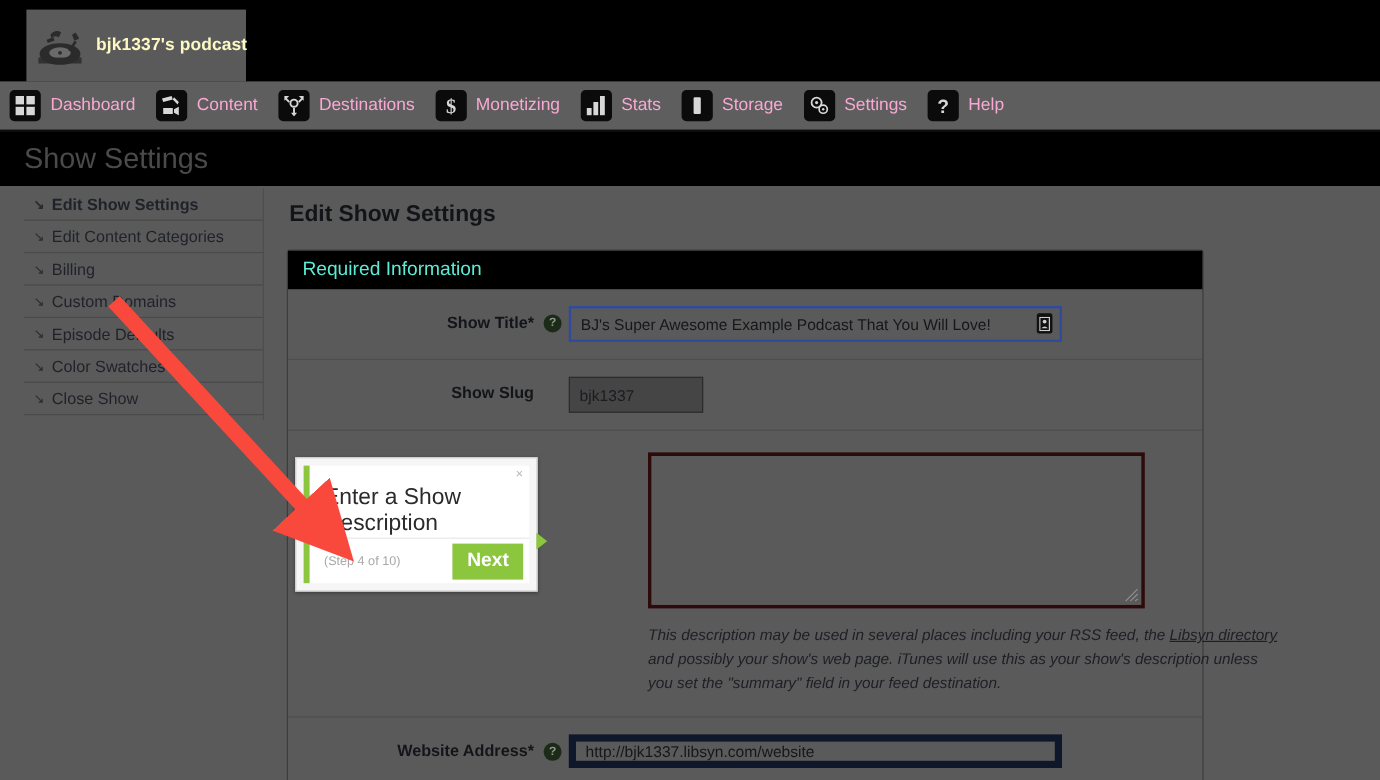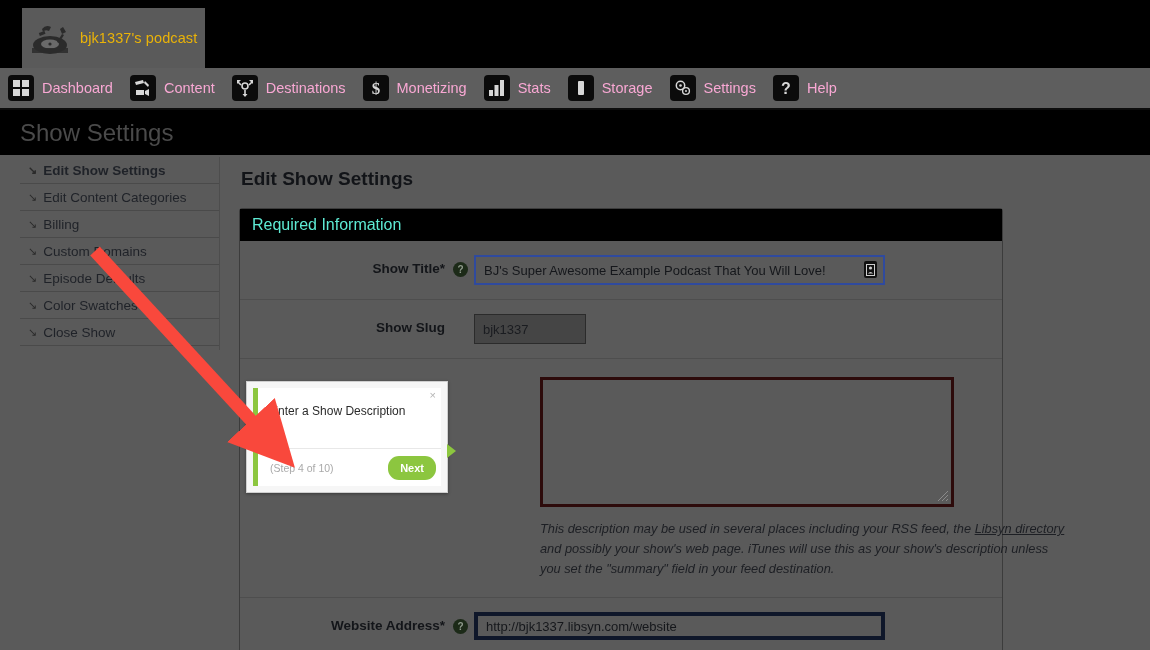--- a/index.html
+++ b/index.html
@@ -30,24 +30,25 @@
   }
   .brand-logo {
     width: 50px; height: 46px;
     margin-left: 4px;
     position: relative;
     flex: none;
   }
   .brand-logo svg { display:block; }
   .brand-title {
     font-size: 14.5px;
-    color: #eab308;
+    color: #fef9c3;
     margin-left: 4px;
     white-space: nowrap;
     letter-spacing: .1px;
+    font-weight: bold;
   }
 
   
   .navbar {
     position: absolute; left: 0; top: 68px;
     width: 1150px; height: 42px;
     background: #5e5e5e;
     border-bottom: 2px solid #0d0d0d;
     display: flex; align-items: center;
   }
@@ -166,21 +167,21 @@
     display: flex; align-items: center; justify-content: center;
     margin: 7px 6px 0 8px;
     flex: none;
     cursor: pointer;
   }
   .field-wrap { flex: 1; position: relative; }
 
   .txt-input {
     width: 411px; height: 28px;
     background: #5a5a5a;
-    border: 4px solid #0f172a;
+    border: 6px solid #0f172a;
     color: #15171b;
     font-size: 13px;
     font-family: "Liberation Sans", sans-serif;
     padding: 0 8px;
     outline: none;
     display: block;
   }
   .txt-input.focused {
     border: 2px solid #2f4a9e;
     height: 30px;
@@ -245,43 +246,43 @@
   }
   .tour-close {
     position: absolute; right: 5px; top: 2px;
     font-size: 11px;
     color: #b4b4b4;
     cursor: pointer;
     line-height: 1;
   }
   .tour-title {
     padding: 16px 10px 0 12px;
-    font-size: 12px;
+    font-size: 19px;
     color: #2b2b2b;
   }
   .tour-foot {
     position: absolute; left: 0; right: 0; bottom: 0;
     height: 38px;
     border-top: 1px solid #e8e8e8;
     display: flex; align-items: center;
     justify-content: space-between;
     padding: 0 5px 0 12px;
     gap: 24px;
   }
   .tour-step {
     font-size: 10.5px;
     color: #a9a9a9;
   }
   .tour-next {
     background: #8cc63f;
     color: #fff;
-    font-size: 11px;
+    font-size: 16px;
     font-weight: bold;
     border: none;
-    border-radius: 11px;
+    border-radius: 0;
     padding: 6px 12px;
     cursor: pointer;
     font-family: "Liberation Sans", sans-serif;
   }
   .tour-beak {
     position: absolute;
     right: -9px; top: 62px;
     width: 0; height: 0;
     border-top: 7px solid transparent;
     border-bottom: 7px solid transparent;

